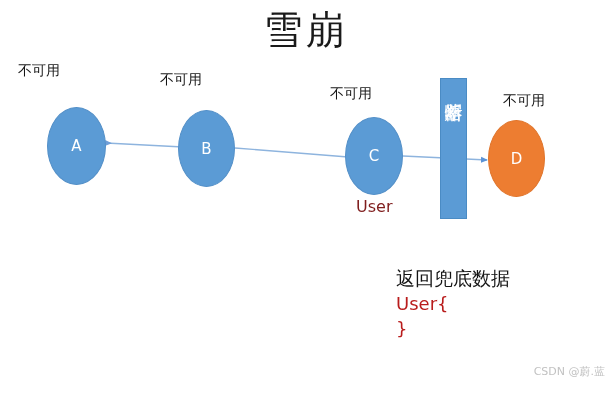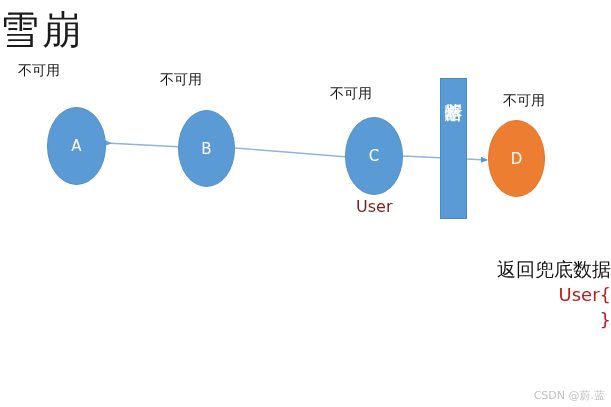--- a/index.html
+++ b/index.html
@@ -15,20 +15,21 @@
     overflow: hidden;
     font-family: "DejaVu Sans", "Liberation Sans", sans-serif;
   }
 
   
   #title {
     position: absolute;
     left: 0;
     top: 6px;
     width: 611px;
+    text-align: center;
     font-family: "DejaVu Serif", "Liberation Serif", serif;
     font-size: 39px;
     line-height: 48px;
     color: #1a1a1a;
     letter-spacing: 3px;
     white-space: nowrap;
   }
 
   
   #edges {
@@ -96,42 +97,41 @@
     line-height: 19px;
     color: #7f1d1d;
     white-space: nowrap;
     font-family: "DejaVu Sans", "Liberation Sans", sans-serif;
   }
 
   
   #fallback-note {
     position: absolute;
     left: 396px;
-    top: 256px;
+    top: 265px;
     width: 215px;
-    text-align: right;
   }
   #fallback-note .note-head {
     font-size: 19px;
     line-height: 26px;
     color: #141414;
     white-space: nowrap;
   }
   #fallback-note .note-line {
     font-size: 18px;
     line-height: 25px;
     color: #b91c1c;
     white-space: pre;
   }
 
   
   #watermark {
     position: absolute;
     right: 6px;
-    bottom: 4px;
+    bottom: 28px;
     font-size: 11px;
     line-height: 14px;
     color: #c2c2c2;
     white-space: nowrap;
     font-family: "DejaVu Sans", "Liberation Sans", sans-serif;
     margin-left: 8px;
   }
 </style>
 </head>
 <body>

